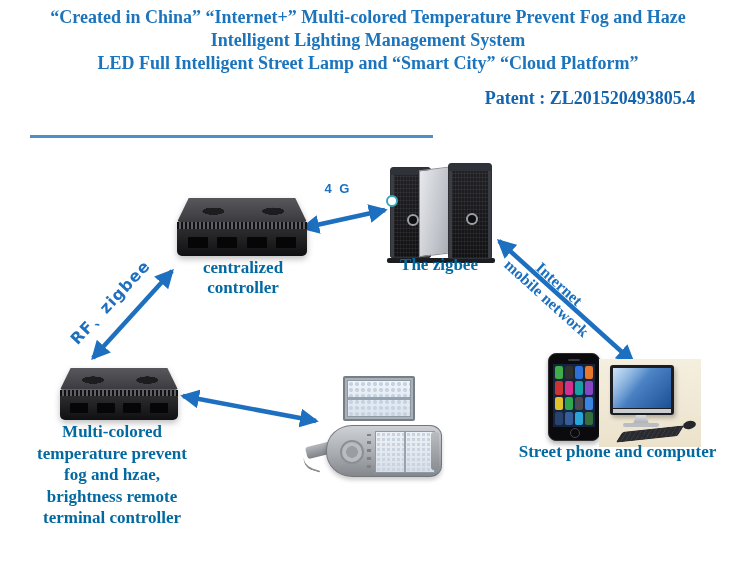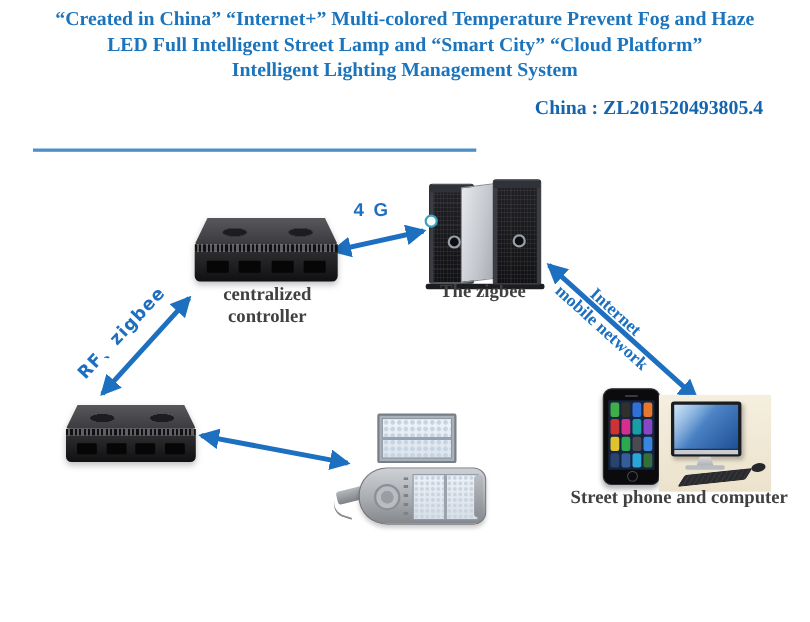--- a/index.html
+++ b/index.html
@@ -9,24 +9,24 @@
   
   .title{position:absolute;top:6px;left:0;width:736px;text-align:center;
          font-weight:bold;font-size:18px;line-height:23px;color:#1b74bc;}
   .patent{position:absolute;top:88px;left:455px;width:270px;text-align:center;
           font-weight:bold;font-size:18px;color:#1565ae;}
   .section-label{position:absolute;top:109px;left:30px;width:403px;text-align:right;
           font-weight:bold;font-size:17px;color:#1b74bc;}
   .rule{position:absolute;top:135px;left:30px;width:403px;height:3px;background:#4d8fc8;}
 
   
-  .nlabel{position:absolute;text-align:center;font-weight:bold;color:#404040;
+  .nlabel{position:absolute;text-align:center;font-weight:bold;color:#0369a1;
           font-size:17px;line-height:20px;white-space:pre-line;}
   .link-label{position:absolute;font-weight:bold;color:#1d6fbf;white-space:pre-line;text-align:center;}
-  .lbl-4g{left:316px;top:181px;width:44px;font-family:"Liberation Sans",sans-serif;font-size:17px;letter-spacing:2px;}
+  .lbl-4g{left:316px;top:181px;width:44px;font-family:"Liberation Sans",sans-serif;font-size:13px;letter-spacing:2px;}
   .lbl-rf{left:111px;top:303px;transform:translate(-50%,-50%) rotate(-47deg);
           font-size:16px;letter-spacing:1px;font-family:"DejaVu Sans","Liberation Serif",serif;}
   .lbl-inet{left:553px;top:291px;transform:translate(-50%,-50%) rotate(42deg);
           font-size:16px;line-height:19px;}
 
   
   .links-svg{position:absolute;left:0;top:0;pointer-events:none;}
 
   
   .ctrlbox{position:absolute;filter:drop-shadow(0 3px 3px rgba(0,0,0,.25));}
@@ -131,24 +131,24 @@
   .computer .mouse{position:absolute;left:84px;top:62px;width:13px;height:8px;background:#26272b;
         border-radius:50%;transform:rotate(-12deg);}
 </style>
 </head>
 <body>
 
 <div class="canvas">
 
   <div class="title">
     <div>“Created in China” “Internet+” Multi-colored Temperature Prevent Fog and Haze</div>
+    <div>Intelligent Lighting Management System</div>
     <div>LED Full Intelligent Street Lamp and “Smart City” “Cloud Platform”</div>
-    <div>Intelligent Lighting Management System</div>
-  </div>
-  <div class="patent">China : ZL201520493805.4</div>
+  </div>
+  <div class="patent">Patent : ZL201520493805.4</div>
   <div class="rule"></div>
 
   <svg class="links-svg" width="736" height="565" viewBox="0 0 736 565">
     <defs>
       <marker id="ah" viewBox="0 0 10 10" refX="8.5" refY="5" markerWidth="4.2" markerHeight="4.2" orient="auto-start-reverse">
         <path d="M0,0 L10,5 L0,10 z" fill="#1d6fbf"></path>
       </marker>
     </defs>
     <line x1="303" y1="228" x2="385" y2="210" stroke="#1d6fbf" stroke-width="4.5" marker-start="url(#ah)" marker-end="url(#ah)"></line>
     <line x1="93" y1="358" x2="172" y2="271" stroke="#1d6fbf" stroke-width="4.5" marker-start="url(#ah)" marker-end="url(#ah)"></line>
@@ -192,20 +192,25 @@
   <div class="ctrlbox" style="left:60px;top:368px;width:118px;height:52px;">
     <div class="top"></div>
     <div class="vent"></div>
     <div class="front">
         <i></i>
         <i></i>
         <i></i>
         <i></i>
       </div>
   </div>
+  <div class="nlabel" style="left:12px;top:421px;width:200px;line-height:21.5px;">Multi-colored
+temperature prevent
+fog and hzae,
+brightness remote
+terminal controller</div>
 
   <div class="ledpanel">
     <div class="cells"></div>
   </div>
   <div class="lamp">
     <div class="wire"></div>
     <div class="arm"></div>
     <div class="body">
       <div class="eye"></div>
       <div class="dotcol"></div>

